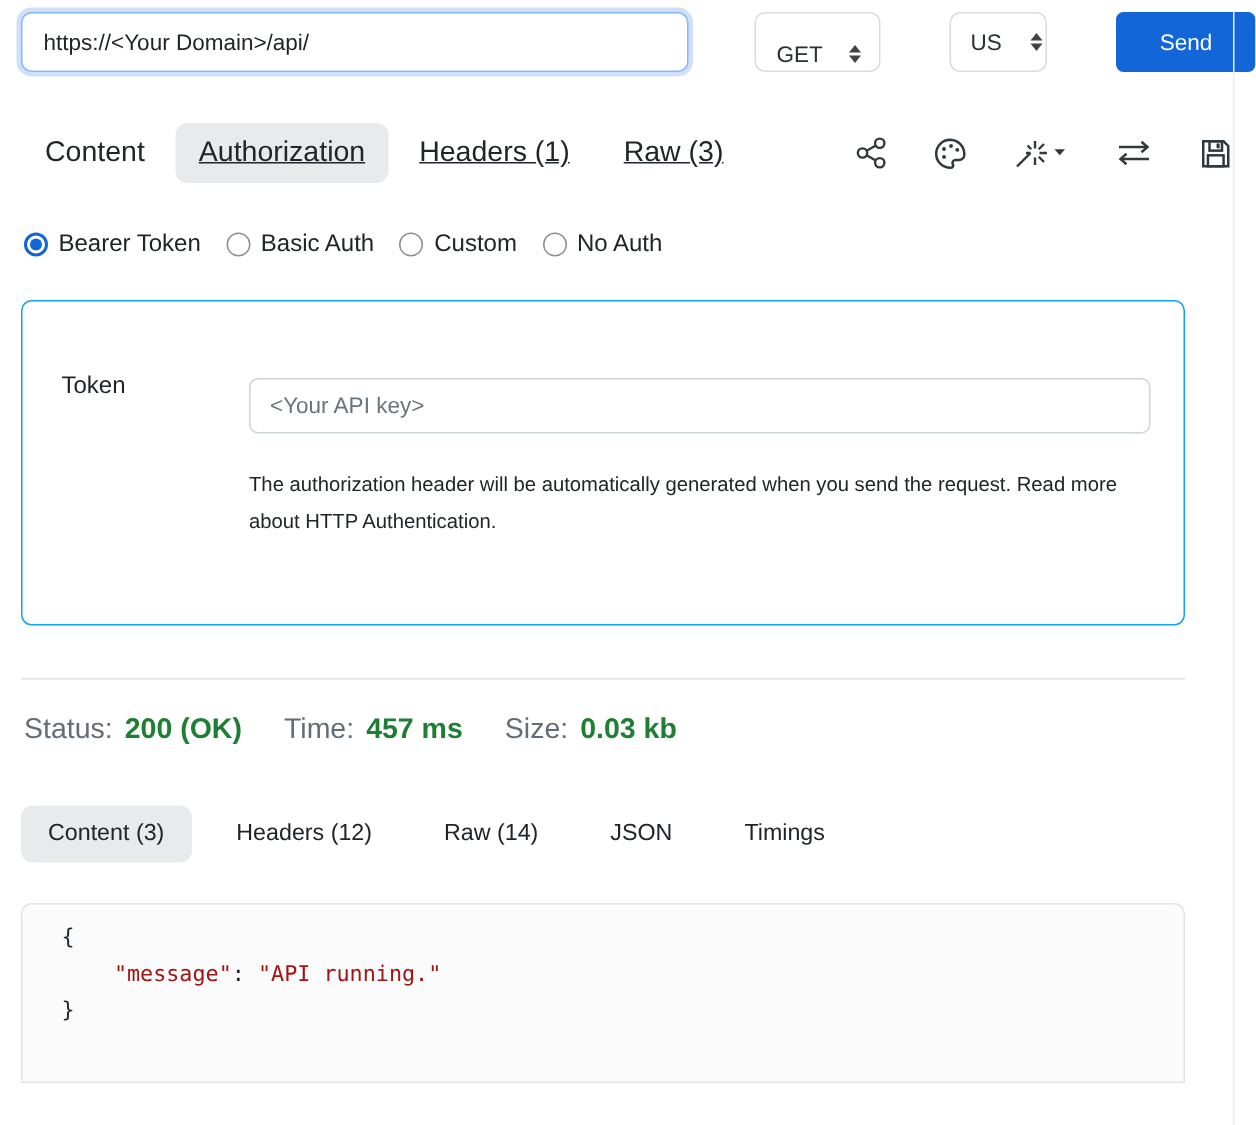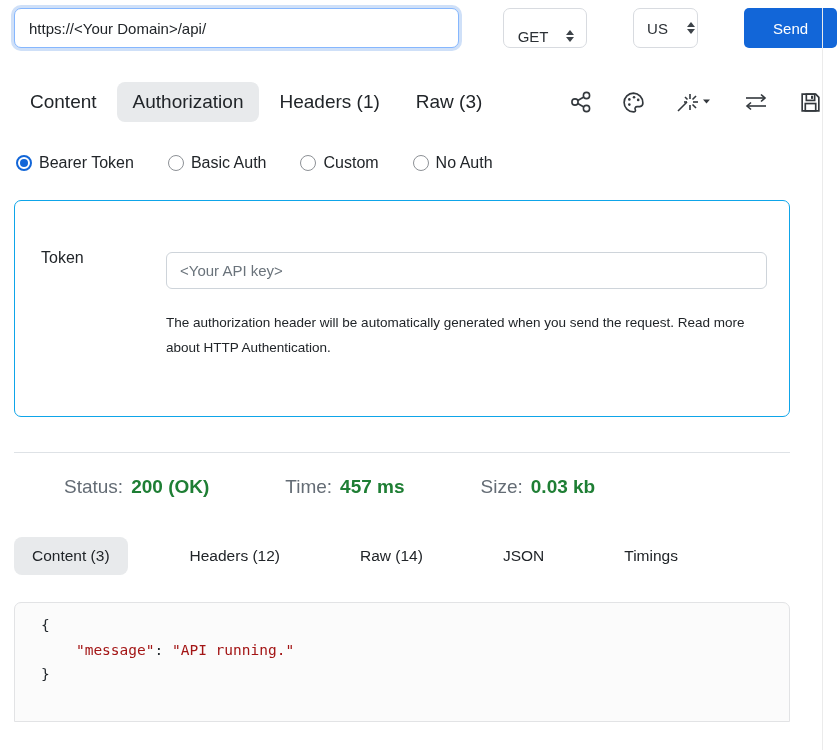--- a/index.html
+++ b/index.html
@@ -27,53 +27,53 @@
   .updown .tri-dn { width:0; height:0; border-left:4px solid transparent; border-right:4px solid transparent; border-top:5px solid #3d4349; }
   .send-btn {
     width:102px; height:40px; margin-left:10px; background:#1266d8; color:#fff;
     border:none; border-radius:5px; font-size:15px; cursor:pointer;
     font-family:"Liberation Sans", sans-serif;
   }
 
   
   .tabs-row { display:flex; align-items:center; margin:35px 14px 0 14px; height:38px; }
   .tab { padding:9px 16px; font-size:19px; color:#212529; border-radius:8px; cursor:pointer; white-space:nowrap; }
-  .tab + .tab { margin-left:4px; }
+  .tab + .tab { margin-left:4px;text-decoration:underline; }
   .tab.active { background:#e8eaec; }
   .icon-group { margin-left:auto; display:flex; align-items:center; gap:28px; }
   .icon-btn { display:flex; align-items:center; cursor:pointer; }
   .icon-btn svg { display:block; }
 
   
-  .radio-row { display:flex; align-items:center; margin:31px 0 0 16px; height:22px; gap:34px; }
+  .radio-row { display:flex; align-items:center; margin:31px 0 0 16px; height:22px; gap:17px; }
   .radio-item { display:flex; align-items:center; gap:7px; font-size:16px; color:#212529; cursor:pointer; }
   .radio-circle { width:16px; height:16px; border-radius:50%; border:1px solid #8d9196; background:#fff; position:relative; flex:0 0 auto; }
   .radio-circle.checked { border:2px solid #1266d8; }
   .radio-circle.checked::after { content:""; position:absolute; left:2px; top:2px; width:8px; height:8px; border-radius:50%; background:#1266d8; }
 
   
   .panel { margin:26px 14px 0 14px; width:776px; height:217px; border:1px solid #0ea5e9; border-radius:7px; background:#fff; }
   .panel-row { display:flex; align-items:center; margin:26px 22px 0 26px; }
   .token-label { width:125px; font-size:16px; color:#212529; }
   .token-input {
     flex:1; height:37px; border:1px solid #ced4da; border-radius:6px; padding:0 13px;
     font-size:15px; color:#212529; outline:none; font-family:"Liberation Sans", sans-serif;margin-top:25px;
   }
   .token-input::placeholder { color:#6a737b; opacity:1; }
   .help-text { margin:21px 40px 0 151px; font-size:13.5px; line-height:25px; color:#212529; }
 
   
   .divider { margin:35px 0 0 14px; width:776px; height:1px; background:#dee2e6; }
   .status-row { display:flex; align-items:baseline; margin:23px 0 0 16px; font-size:19px; }
-  .status-label { color:#646c75;margin-left:48px; }
+  .status-label { color:#646c75; }
   .status-value { font-weight:bold; margin-left:8px; }
   .status-gap { width:28px; }
 
   
-  .tabs2-row { display:flex; align-items:center; margin:38px 14px 0 14px; height:40px;gap:32px; }
+  .tabs2-row { display:flex; align-items:center; margin:38px 14px 0 14px; height:40px; }
   .tab2 { padding:10px 18px; font-size:15.5px; color:#212529; border-radius:8px; cursor:pointer; white-space:nowrap; }
   .tab2 + .tab2 { margin-left:12px; }
   .tab2.active { background:#e8eaec; }
 
   
   .code-block {
     margin:26px 14px 0 14px; width:776px; height:120px;
     border:1px solid #e2e3e5; border-radius:7px 7px 0 0; background:#fbfbfb;
     padding:10px 0 0 26px;
   }

